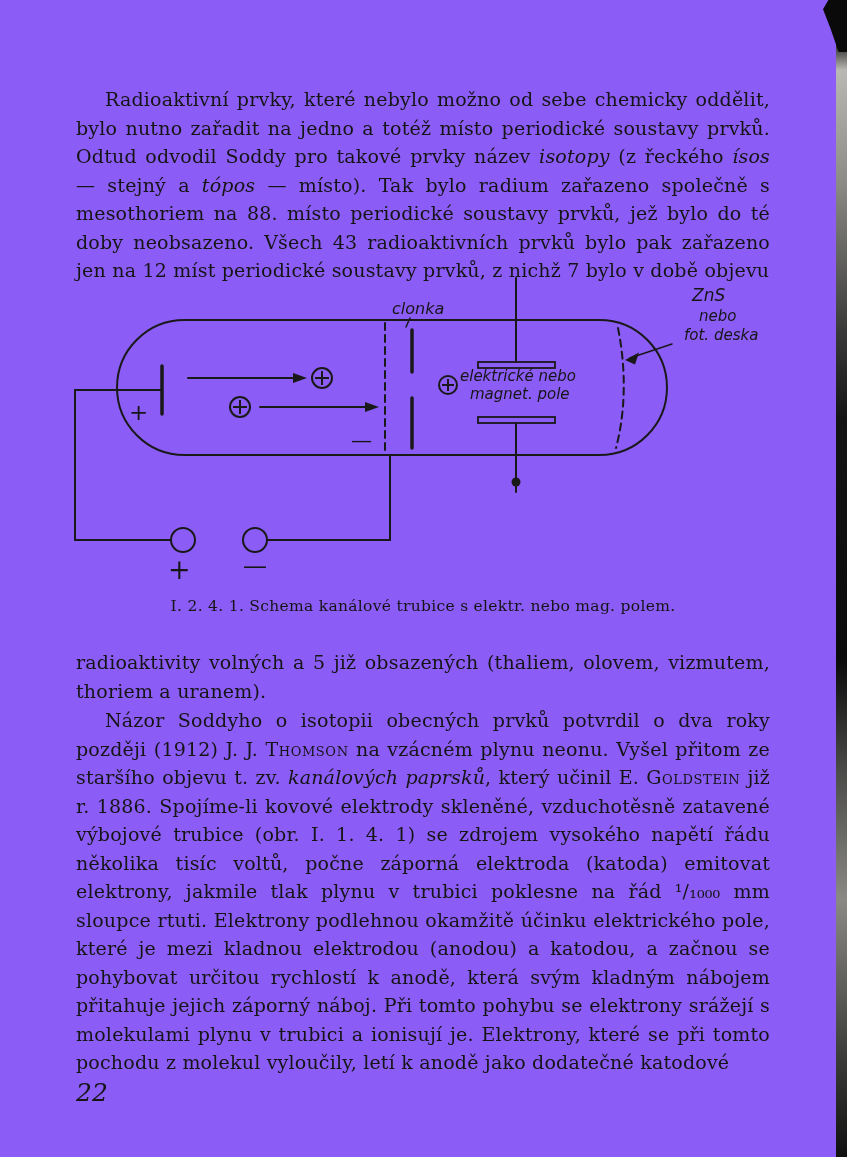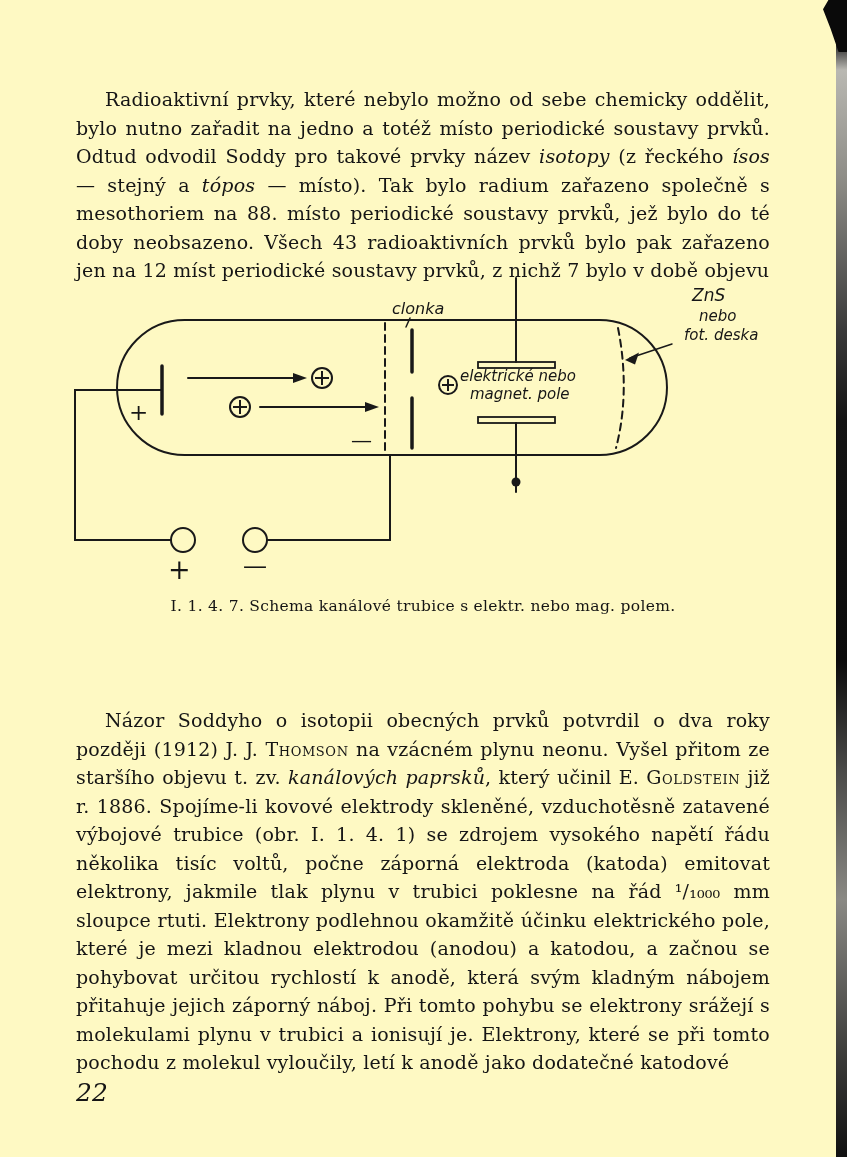--- a/index.html
+++ b/index.html
@@ -1,19 +1,19 @@
 <!DOCTYPE html>
 <html><head>
 <meta charset="utf-8">
 <style>
   html,body { margin:0; padding:0; }
   .page {
     position:relative;
     width:847px; height:1157px;
-    background:#fef9c3;
+    background:#8b5cf6;
     overflow:hidden;
     font-family:"DejaVu Serif", serif;
     color:#151515;
   }
   
   .scan-strip {
     position:absolute; top:0; right:0; width:11px; height:100%;
     background:linear-gradient(to bottom,
       #0d0d0d 0px, #2b2b2b 45px, #b9b8b2 70px, #8d8c86 180px,
       #3a3a3a 330px, #141414 420px, #0b0b0b 660px, #4a4a48 770px,
@@ -118,20 +118,21 @@
       <text x="624" y="72" font-size="15">fot. deska</text>
     </g>
     <g class="fig-sign" fill="#161616">
       <text x="69" y="152" font-size="23">+</text>
       <text x="291" y="179" font-size="21">—</text>
       <text x="108" y="311" font-size="27">+</text>
       <text x="183" y="306" font-size="24">—</text>
     </g>
   </svg>
 
-  <div class="caption">I. 1. 4. 7. Schema kanálové trubice s elektr. nebo mag. polem.</div>
+  <div class="caption">I. 2. 4. 1. Schema kanálové trubice s elektr. nebo mag. polem.</div>
 
+  <p class="body-text" id="p2"><span>radioaktivity volných a 5 již obsazených (thaliem, olovem, vizmutem, thoriem a uranem).</span></p>
 
   <p class="body-text indent" id="p3"><span>Názor Soddyho o isotopii obecných prvků potvrdil o dva roky později (1912) J. J. </span><span class="sc">Thomson</span><span> na vzácném plynu neonu. Vyšel přitom ze staršího objevu t. zv. </span><span class="it">kanálových paprsků</span><span>, který učinil E. </span><span class="sc">Goldstein</span><span> již r. 1886. Spojíme-li kovové elektrody skleněné, vzduchotěsně zatavené výbojové trubice (obr. I. 1. 4. 1) se zdrojem vysokého napětí řádu několika tisíc voltů, počne záporná elektroda (katoda) emitovat elektrony, jakmile tlak plynu v trubici poklesne na řád </span><span>¹/₁₀₀₀</span><span> mm sloupce rtuti. Elektrony podlehnou okamžitě účinku elektrického pole, které je mezi kladnou elektrodou (anodou) a katodou, a začnou se pohybovat určitou rychlostí k anodě, která svým kladným nábojem přitahuje jejich záporný náboj. Při tomto pohybu se elektrony srážejí s molekulami plynu v trubici a ionisují je. Elektrony, které se při tomto pochodu z molekul vyloučily, letí k anodě jako dodatečné katodové</span></p>
 
   <div class="pagenum">22</div>
 
 </div>
 
 </body></html>

